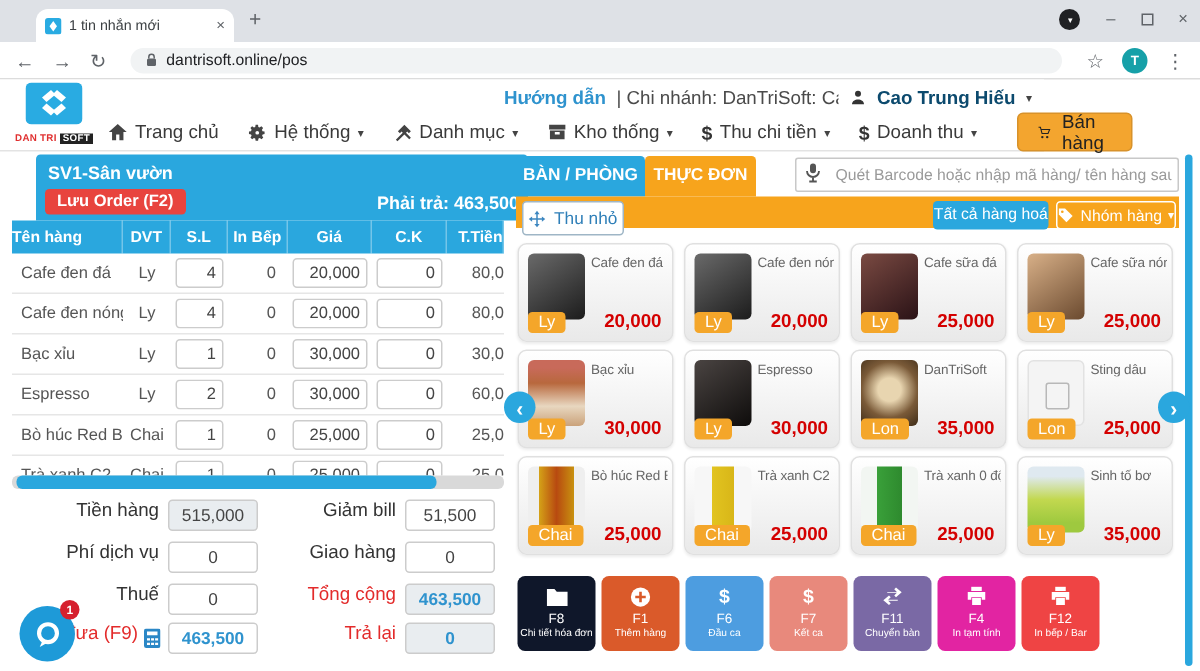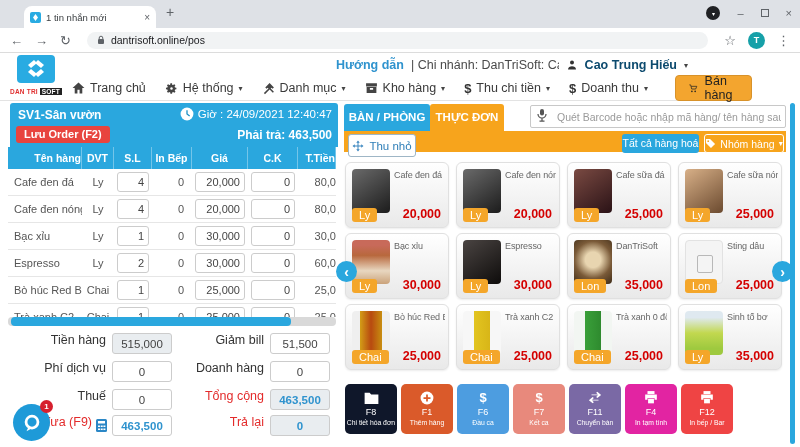--- a/index.html
+++ b/index.html
@@ -29,34 +29,34 @@
 .helplink{color:#2f93ce;font-weight:bold;white-space:nowrap}
 .branch{color:#4a4a4a;flex:1;white-space:nowrap;overflow:hidden}
 .uname{color:#0c4a6e;font-weight:bold;white-space:nowrap}
 .caret{font-size:8px;color:#444}
 .mainnav{position:absolute;left:72px;top:22px;height:26px;display:flex;align-items:center;gap:19px}
 .nitem{display:flex;align-items:center;gap:5px;font-size:12.5px;color:#3a3a3a;white-space:nowrap}
 .dollar{font-size:13px;font-weight:bold;color:#333}
 .sellbtn{display:flex;align-items:center;gap:7px;background:#f3a52f;border:1px solid #d8922a;border-radius:4px;height:26px;padding:0 13px;font-size:12.5px;color:#222;margin-left:8px}
 
 .order-panel{position:absolute;left:8px;top:103px;width:328px;height:341px;font-size:11px}
-.op-head{position:absolute;left:2px;top:0;width:328px;height:44px;background:#2aa7de;border-radius:3px 3px 0 0;color:#fff}
+.op-head{position:absolute;left:16px;top:0;width:328px;height:44px;background:#2aa7de;border-radius:3px 3px 0 0;color:#fff}
 .op-name{position:absolute;left:8px;top:5px;font-size:12px;font-weight:bold}
 .op-time{position:absolute;right:6px;top:4px;display:flex;align-items:center;gap:4px;font-size:11.5px}
 .saveorder{position:absolute;left:6px;top:23px;height:17px;line-height:17px;background:#e8443e;border-radius:3px;padding:0 8px;font-size:11px;font-weight:bold;color:#fff}
 .op-due{position:absolute;right:6px;top:25px;font-size:12px;font-weight:bold}
 .thead{position:absolute;left:0;top:44px;width:328px;height:22px;background:#2aa7de;display:flex;align-items:center}
 .hc{font-size:10.5px;font-weight:bold;color:#fff;text-align:center;border-right:1px solid rgba(255,255,255,.35);height:22px;line-height:22px;overflow:hidden}
 .tbody{position:absolute;left:0;top:66px;width:328px;height:148px;overflow:hidden}
 .trow{display:flex;align-items:center;height:27px;border-bottom:1px solid #e6e6e6;color:#555}
 .c{overflow:hidden;white-space:nowrap}
 .w-name{width:74px;padding-left:6px}.w-dvt{width:32px;text-align:center}.w-sl{width:38px;text-align:center}
 .w-ib{width:40px;text-align:right;padding-right:8px}.w-gia{width:56px;text-align:center}.w-ck{width:50px;text-align:center}
 .w-tt{width:38px;text-align:right}
-.thead .w-name{text-align:right;padding-left:0}.thead .w-ib{text-align:center;padding-right:0}
+.thead .w-name{text-align:left;padding-left:0}.thead .w-ib{text-align:center;padding-right:0}
 input{font-family:"Liberation Sans",sans-serif}
 .cellin{border:1px solid #ccc;border-radius:3px;height:20px;font-size:11px;text-align:right;padding:0 4px;color:#444;background:#fff}
 .in-sl{width:32px}.in-gia{width:50px}.in-ck{width:44px}
 .hscroll{position:absolute;left:0;top:214px;width:328px;height:9px;background:#d9d9d9;border-radius:4px}
 .hthumb{position:absolute;left:3px;top:0;width:280px;height:9px;background:#2aa7de;border-radius:4px}
 .srow{position:absolute;height:22px}
 .slabel{position:absolute;font-size:12.5px;color:#333;text-align:right}
 .sred{color:#e32b2b;font-weight:normal}
 .sinput{position:absolute;width:60px;height:21px;border:1px solid #ccc;border-radius:3px;font-size:11.5px;text-align:center;color:#444;background:#fff}
 .sgray{background:#e9edf0}
@@ -187,21 +187,21 @@
         <svg width="13" height="13" viewBox="0 0 24 24">
             <path d="M14 2l8 8-2.5 2.5-2-2-1.5 1.5 6 6-2 2-6-6-8.5 8.5-2-2L12 12l-1.5-1.5-2 2L6 10z" fill="#444"></path>
           </svg>
         <span>Danh mục</span>
         <span class="caret">▾</span>
       </span>
       <span class="nitem">
         <svg width="13" height="12" viewBox="0 0 24 22">
             <path d="M2 2h20v6H2zM3 9h18v11H3zm6 2v3h6v-3z" fill="#444"></path>
           </svg>
-        <span>Kho hàng</span>
+        <span>Kho thống</span>
         <span class="caret">▾</span>
       </span>
       <span class="nitem">
         <span class="dollar">$</span>
         <span>Thu chi tiền</span>
         <span class="caret">▾</span>
       </span>
       <span class="nitem">
         <span class="dollar">$</span>
         <span>Doanh thu</span>
@@ -214,27 +214,20 @@
             <path d="M1 1h3.5l3 11.5h11L21.5 5H6" stroke="#222" stroke-width="2" fill="none"></path>
           </svg>
         <span>Bán hàng</span>
       </span>
     </div>
   </div>
 
   <div class="order-panel">
     <div class="op-head">
       <span class="op-name">SV1-Sân vườn</span>
-      <span class="op-time">
-        <svg width="14" height="14" viewBox="0 0 24 24">
-            <circle cx="12" cy="12" r="11" fill="#fff"></circle>
-            <path d="M12 5.5V12l4.5 3.5" stroke="#1a8fc4" stroke-width="2.2" fill="none"></path>
-          </svg>
-        <span>Giờ : 24/09/2021 12:40:47</span>
-      </span>
       <span class="saveorder">Lưu Order (F2)</span>
       <span class="op-due">
         <span>Phải trả:</span>
         <span>463,500</span>
       </span>
     </div>
     <div class="thead">
       <span class="hc w-name">Tên hàng</span>
       <span class="hc w-dvt">DVT</span>
       <span class="hc w-sl">S.L</span>
@@ -305,21 +298,21 @@
 
     <div class="srow" style="top:230px">
       <span class="slabel" style="left:0;width:98px">Tiền hàng</span>
       <input class="sinput sgray" style="left: 104px;" value="515,000">
       <span class="slabel" style="left:168px;width:88px">Giảm bill</span>
       <input class="sinput" style="left: 262px;" value="51,500">
     </div>
     <div class="srow" style="top:258px">
       <span class="slabel" style="left:0;width:98px">Phí dịch vụ</span>
       <input class="sinput" style="left: 104px;" value="0">
-      <span class="slabel" style="left:168px;width:88px">Doanh hàng</span>
+      <span class="slabel" style="left:168px;width:88px">Giao hàng</span>
       <input class="sinput" style="left: 262px;" value="0">
     </div>
     <div class="srow" style="top:286px">
       <span class="slabel" style="left:0;width:98px">Thuế</span>
       <input class="sinput" style="left: 104px;" value="0">
       <span class="slabel sred" style="left:168px;width:88px">Tổng cộng</span>
       <input class="sinput sgray sblue" style="left: 262px;" value="463,500">
     </div>
     <div class="srow" style="top:312px">
       <span class="slabel sred" style="left:0;width:84px">Tiền đưa (F9)</span>

